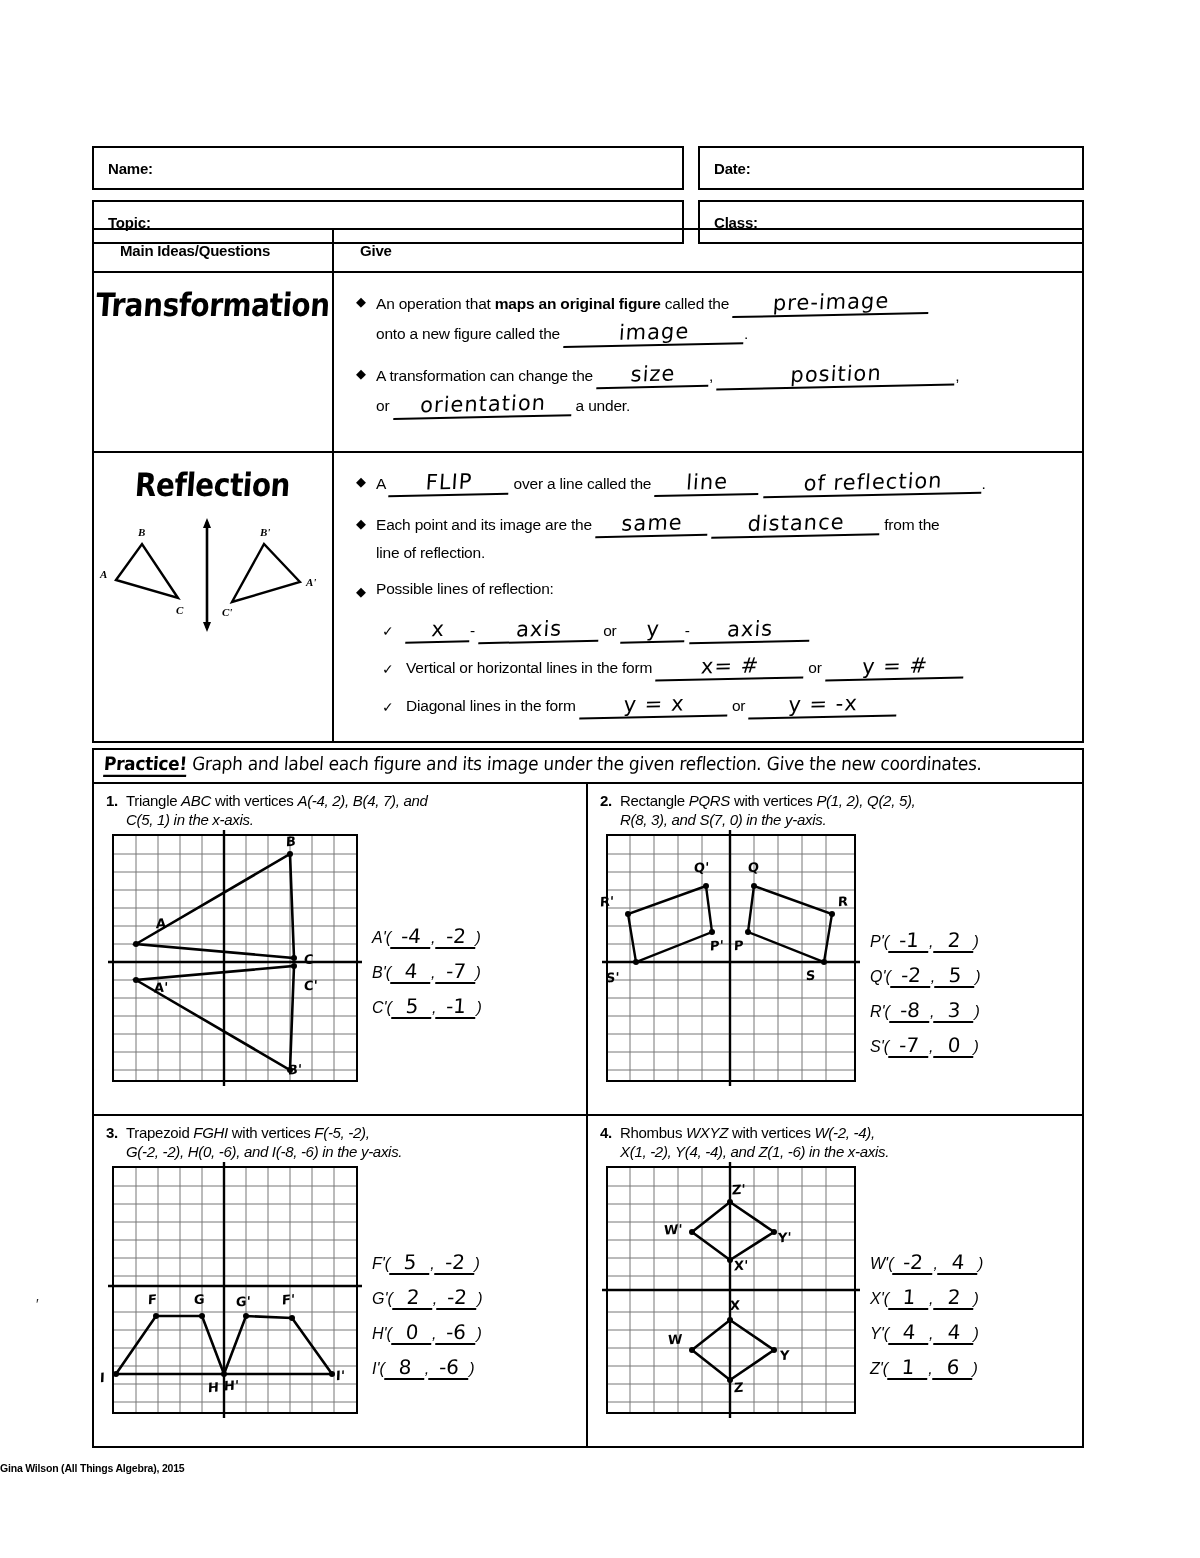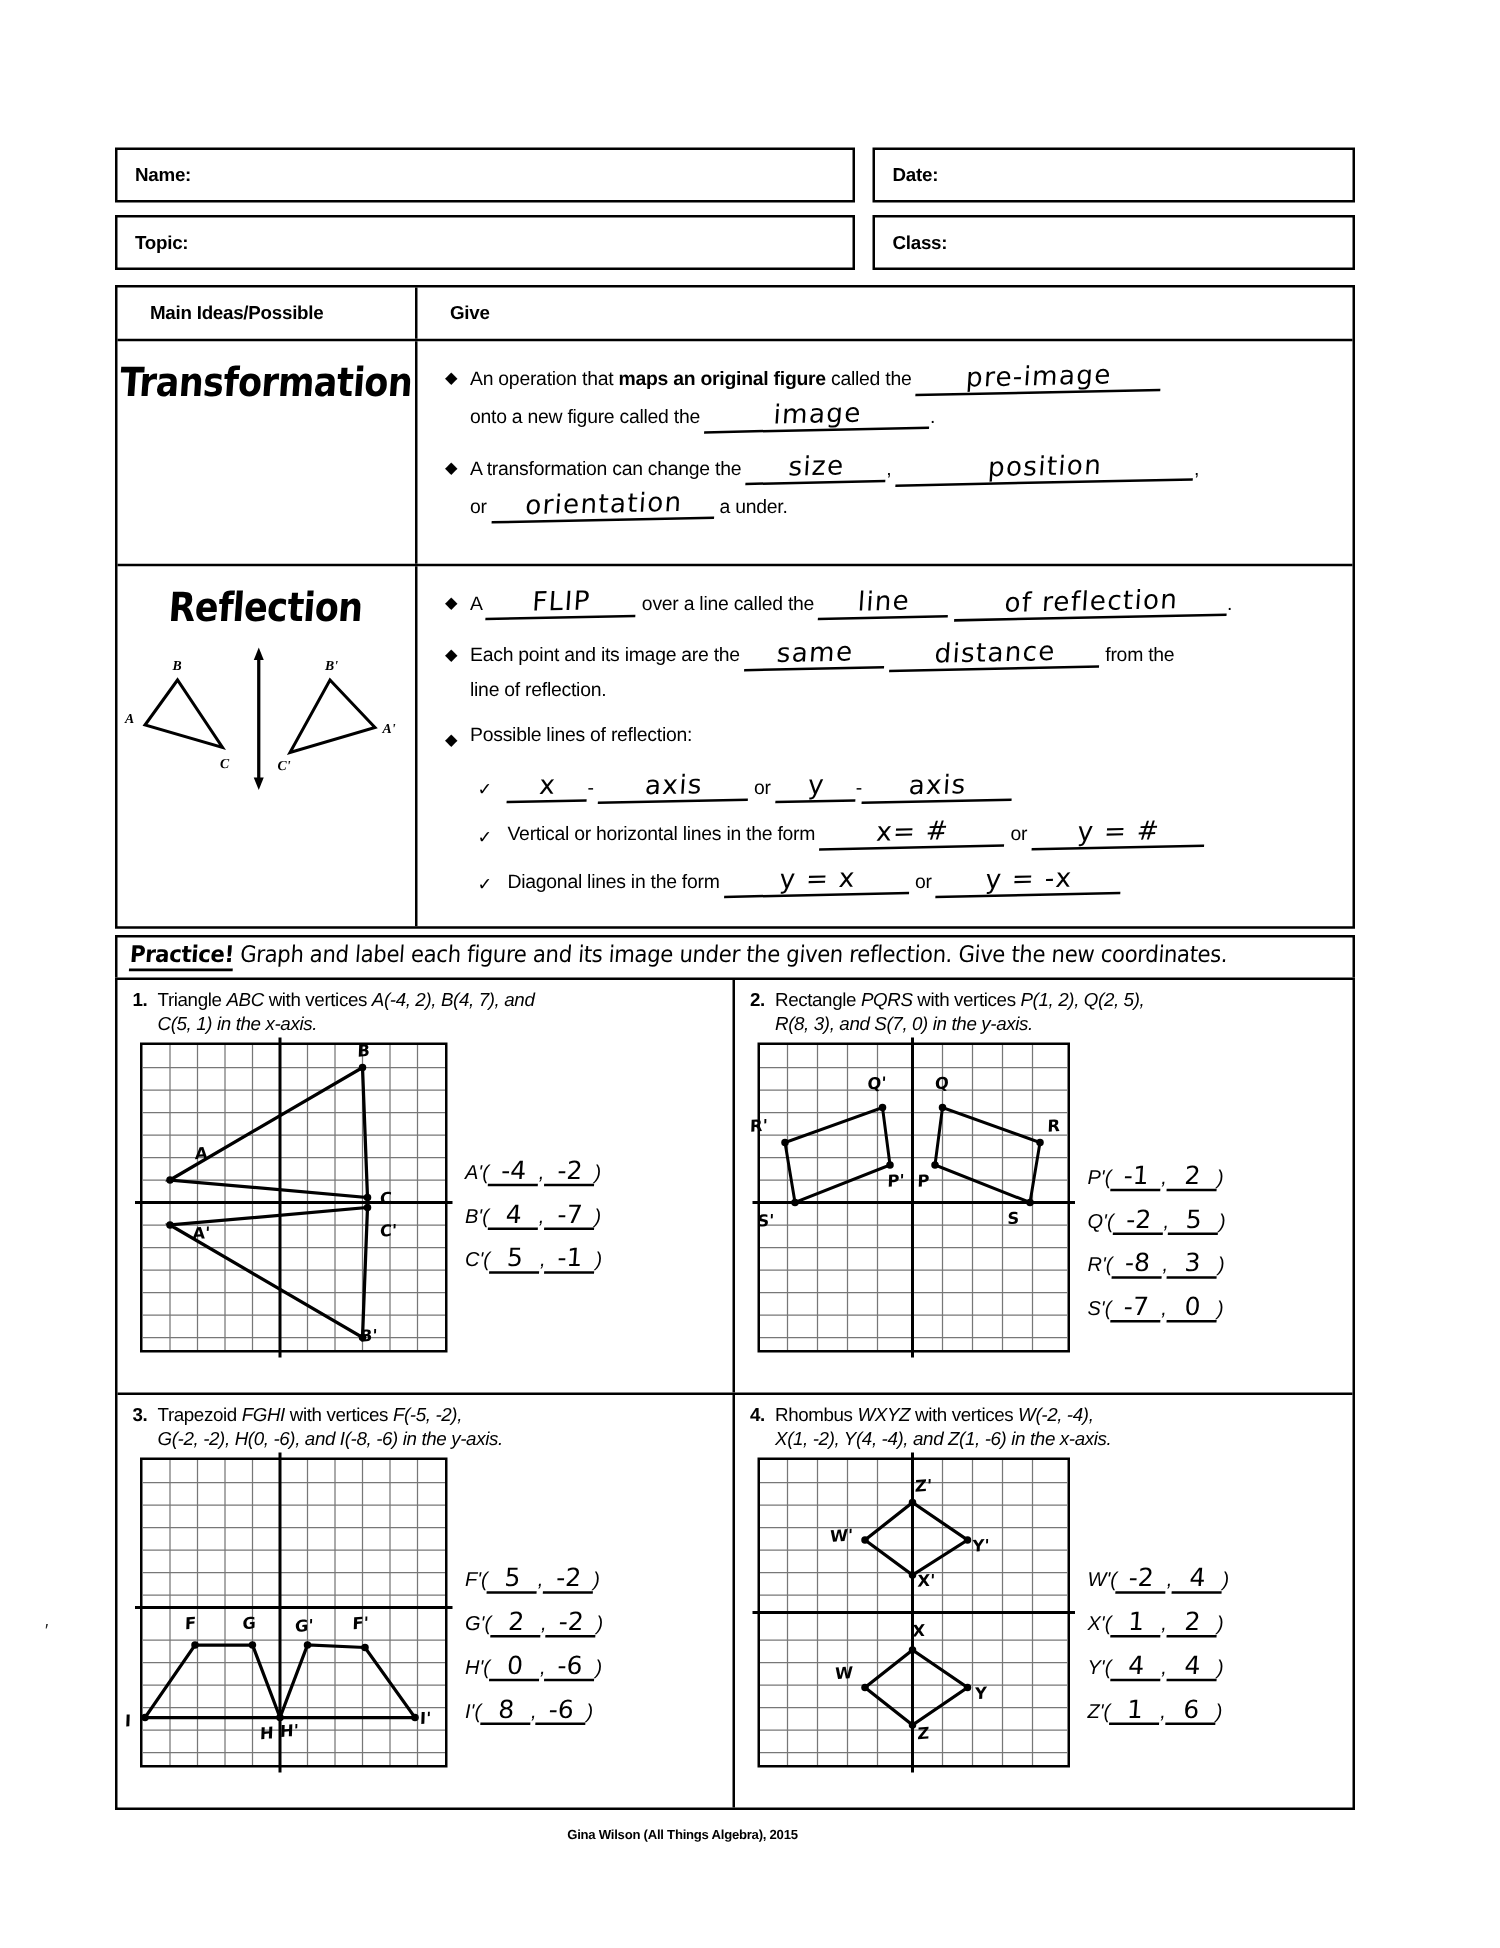--- a/index.html
+++ b/index.html
@@ -20,20 +20,21 @@
     left: 0; top: 0;
     width: 1200px;
     height: 1558px;
   }
 
   
   .hdr-row {
     position: absolute;
     display: flex;
     gap: 14px;
+    margin-top: 28px;
   }
   .hdr-box {
     border: 2.5px solid #000;
     height: 44px;
     box-sizing: border-box;
     display: flex;
     align-items: center;
     padding-left: 14px;
     font-weight: bold;
     font-size: 15px;
@@ -216,21 +217,20 @@
     font-family: "DejaVu Sans", sans-serif;
     font-size: 13px;
     font-weight: bold;
     transform: skewX(-6deg) rotate(-4deg);
   }
 
   .footer {
     position: absolute;
     left: 0; right: 0;
     top: 1462px;
-    text-align: center;
     padding-right: 108px;
     font-size: 10.5px;
     font-weight: bold;
     letter-spacing: -0.2px;
   }
   .stray-mark {
     position: absolute;
     left: 36px; top: 1296px;
     font-size: 14px;
     color: #222;
@@ -256,21 +256,21 @@
     </div>
     <div class="hdr-box box-narrow">
       <span>Class:</span>
     </div>
   </div>
 
   <div class="tbl">
 
     <div class="trow">
       <div class="tcol-l">
-        <div class="hdr-cell">Main Ideas/Possible</div>
+        <div class="hdr-cell">Main Ideas/Questions</div>
       </div>
       <div class="tcol-r">
         <div class="hdr-cell">Give</div>
       </div>
     </div>
 
     <div class="trow">
       <div class="tcol-l">
         <div class="left-label">
           <span class="hw-title">Transformation</span>

